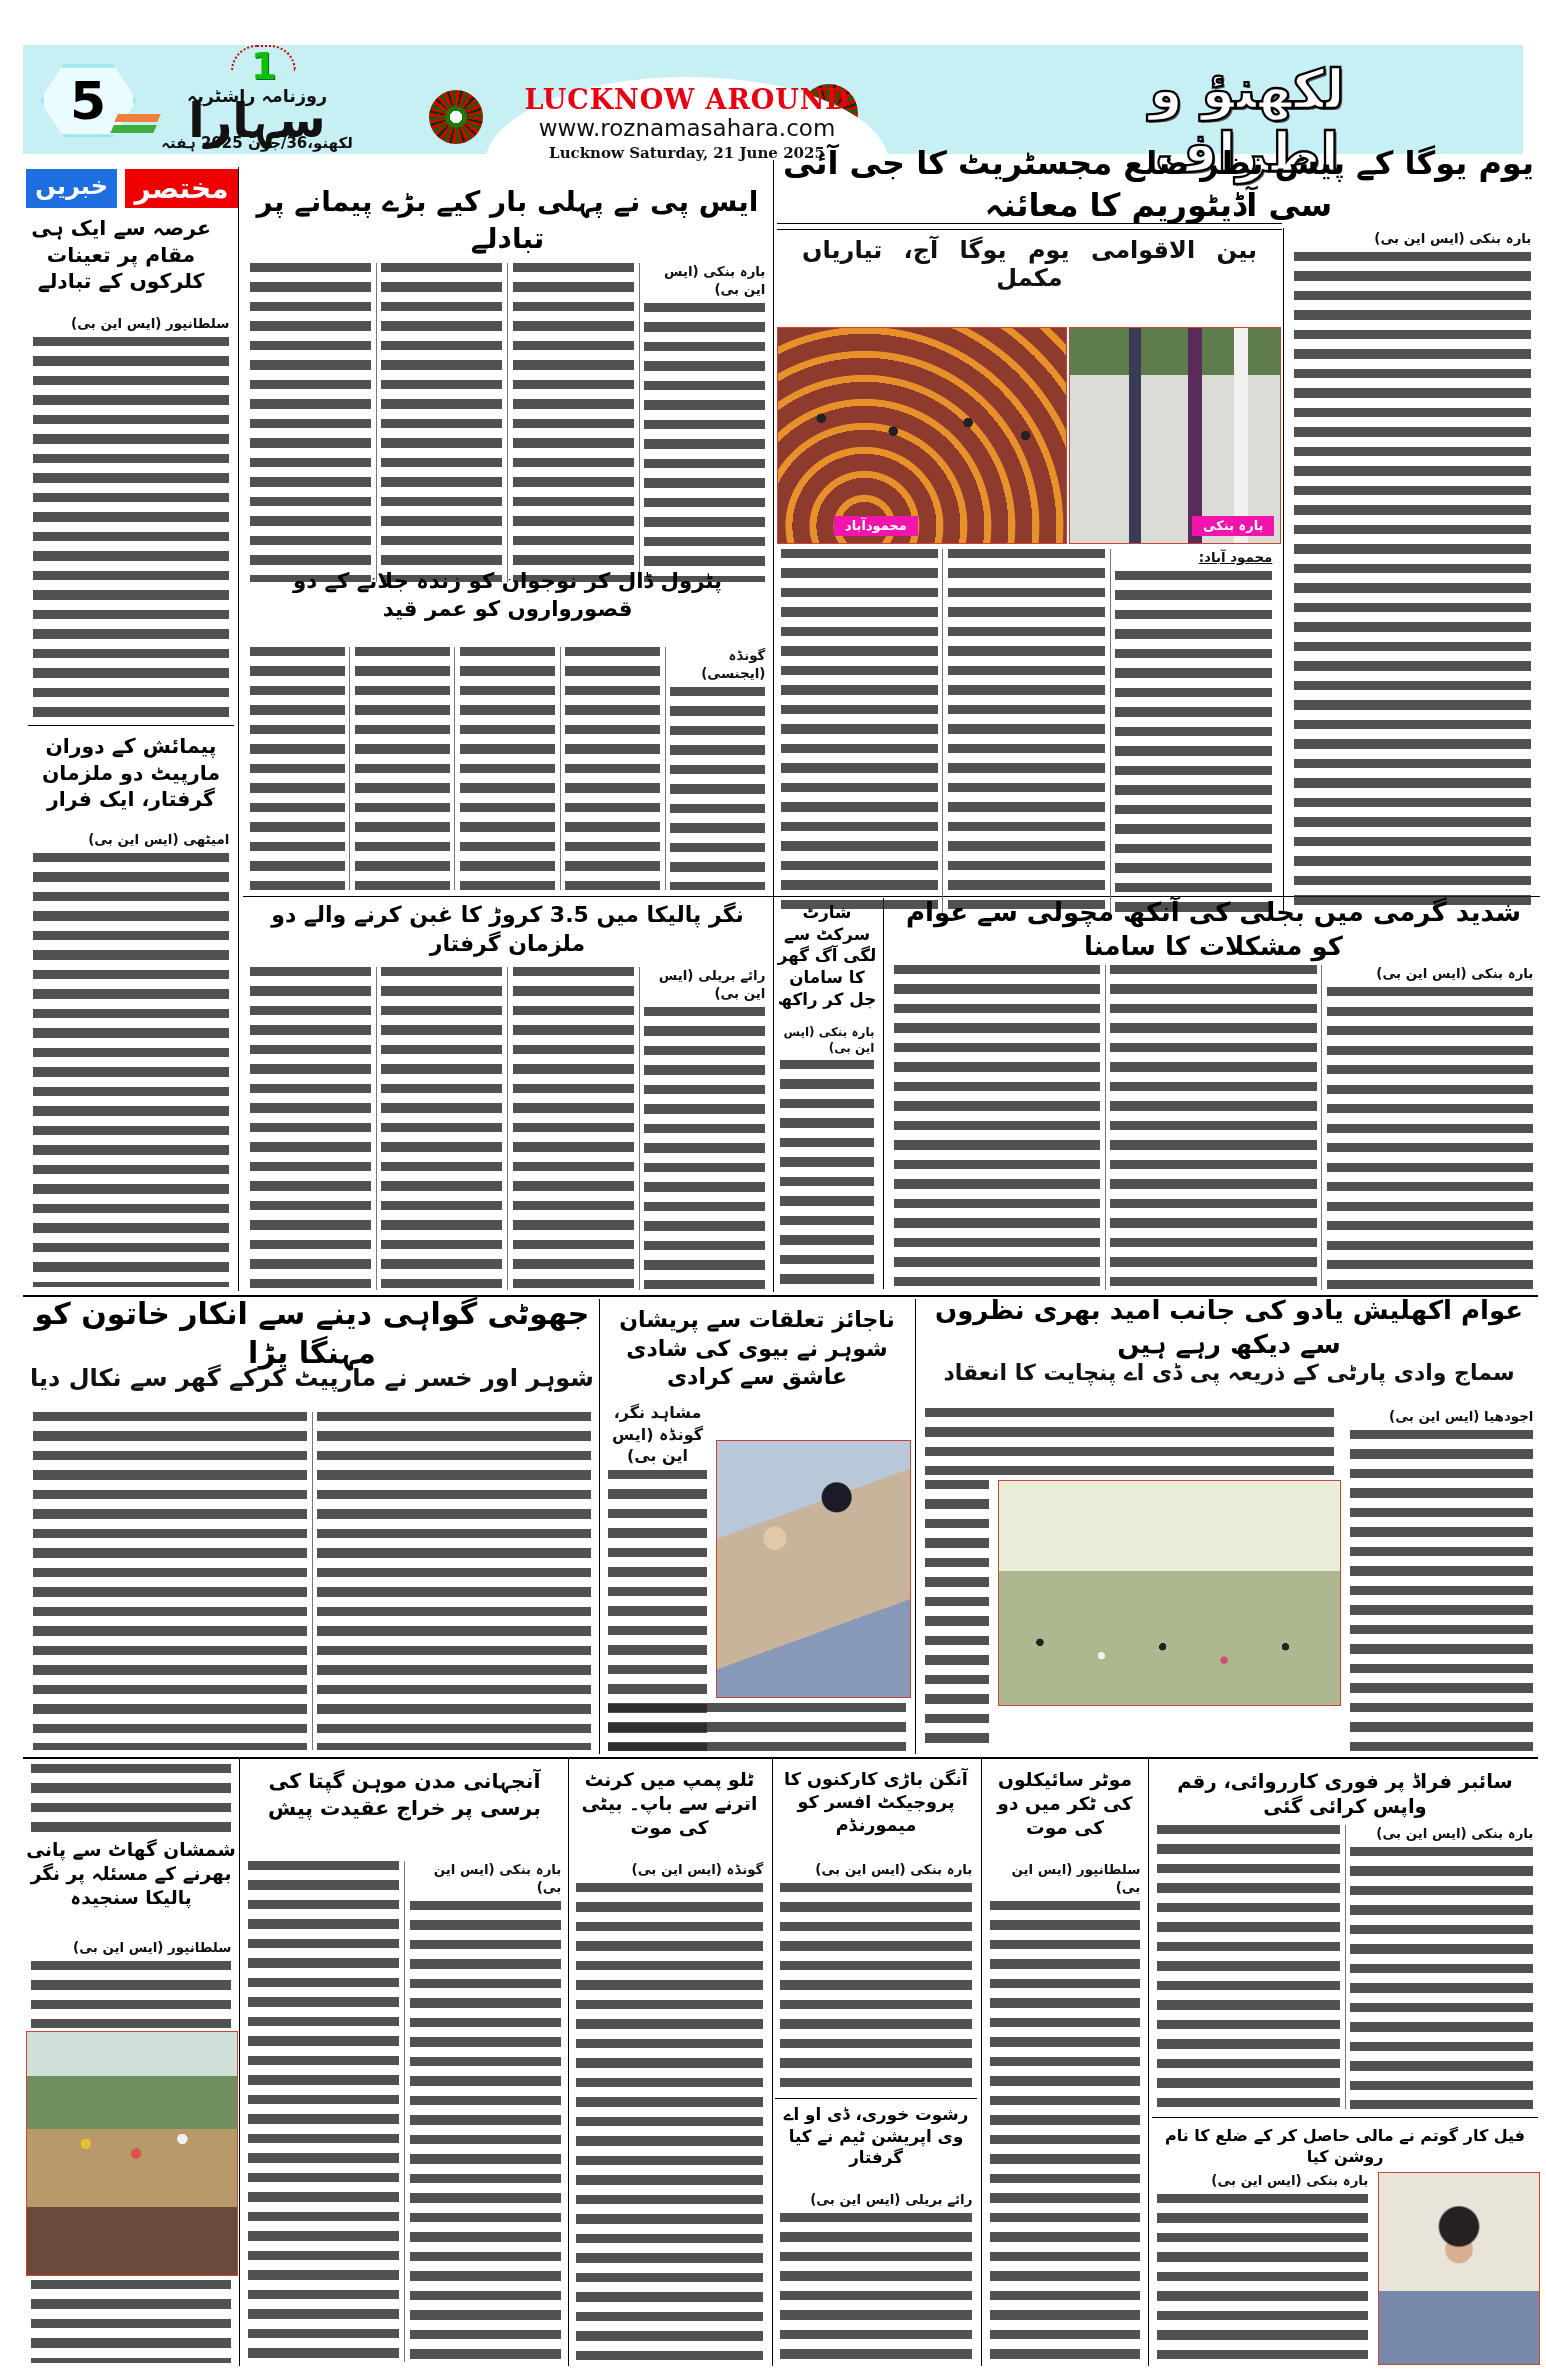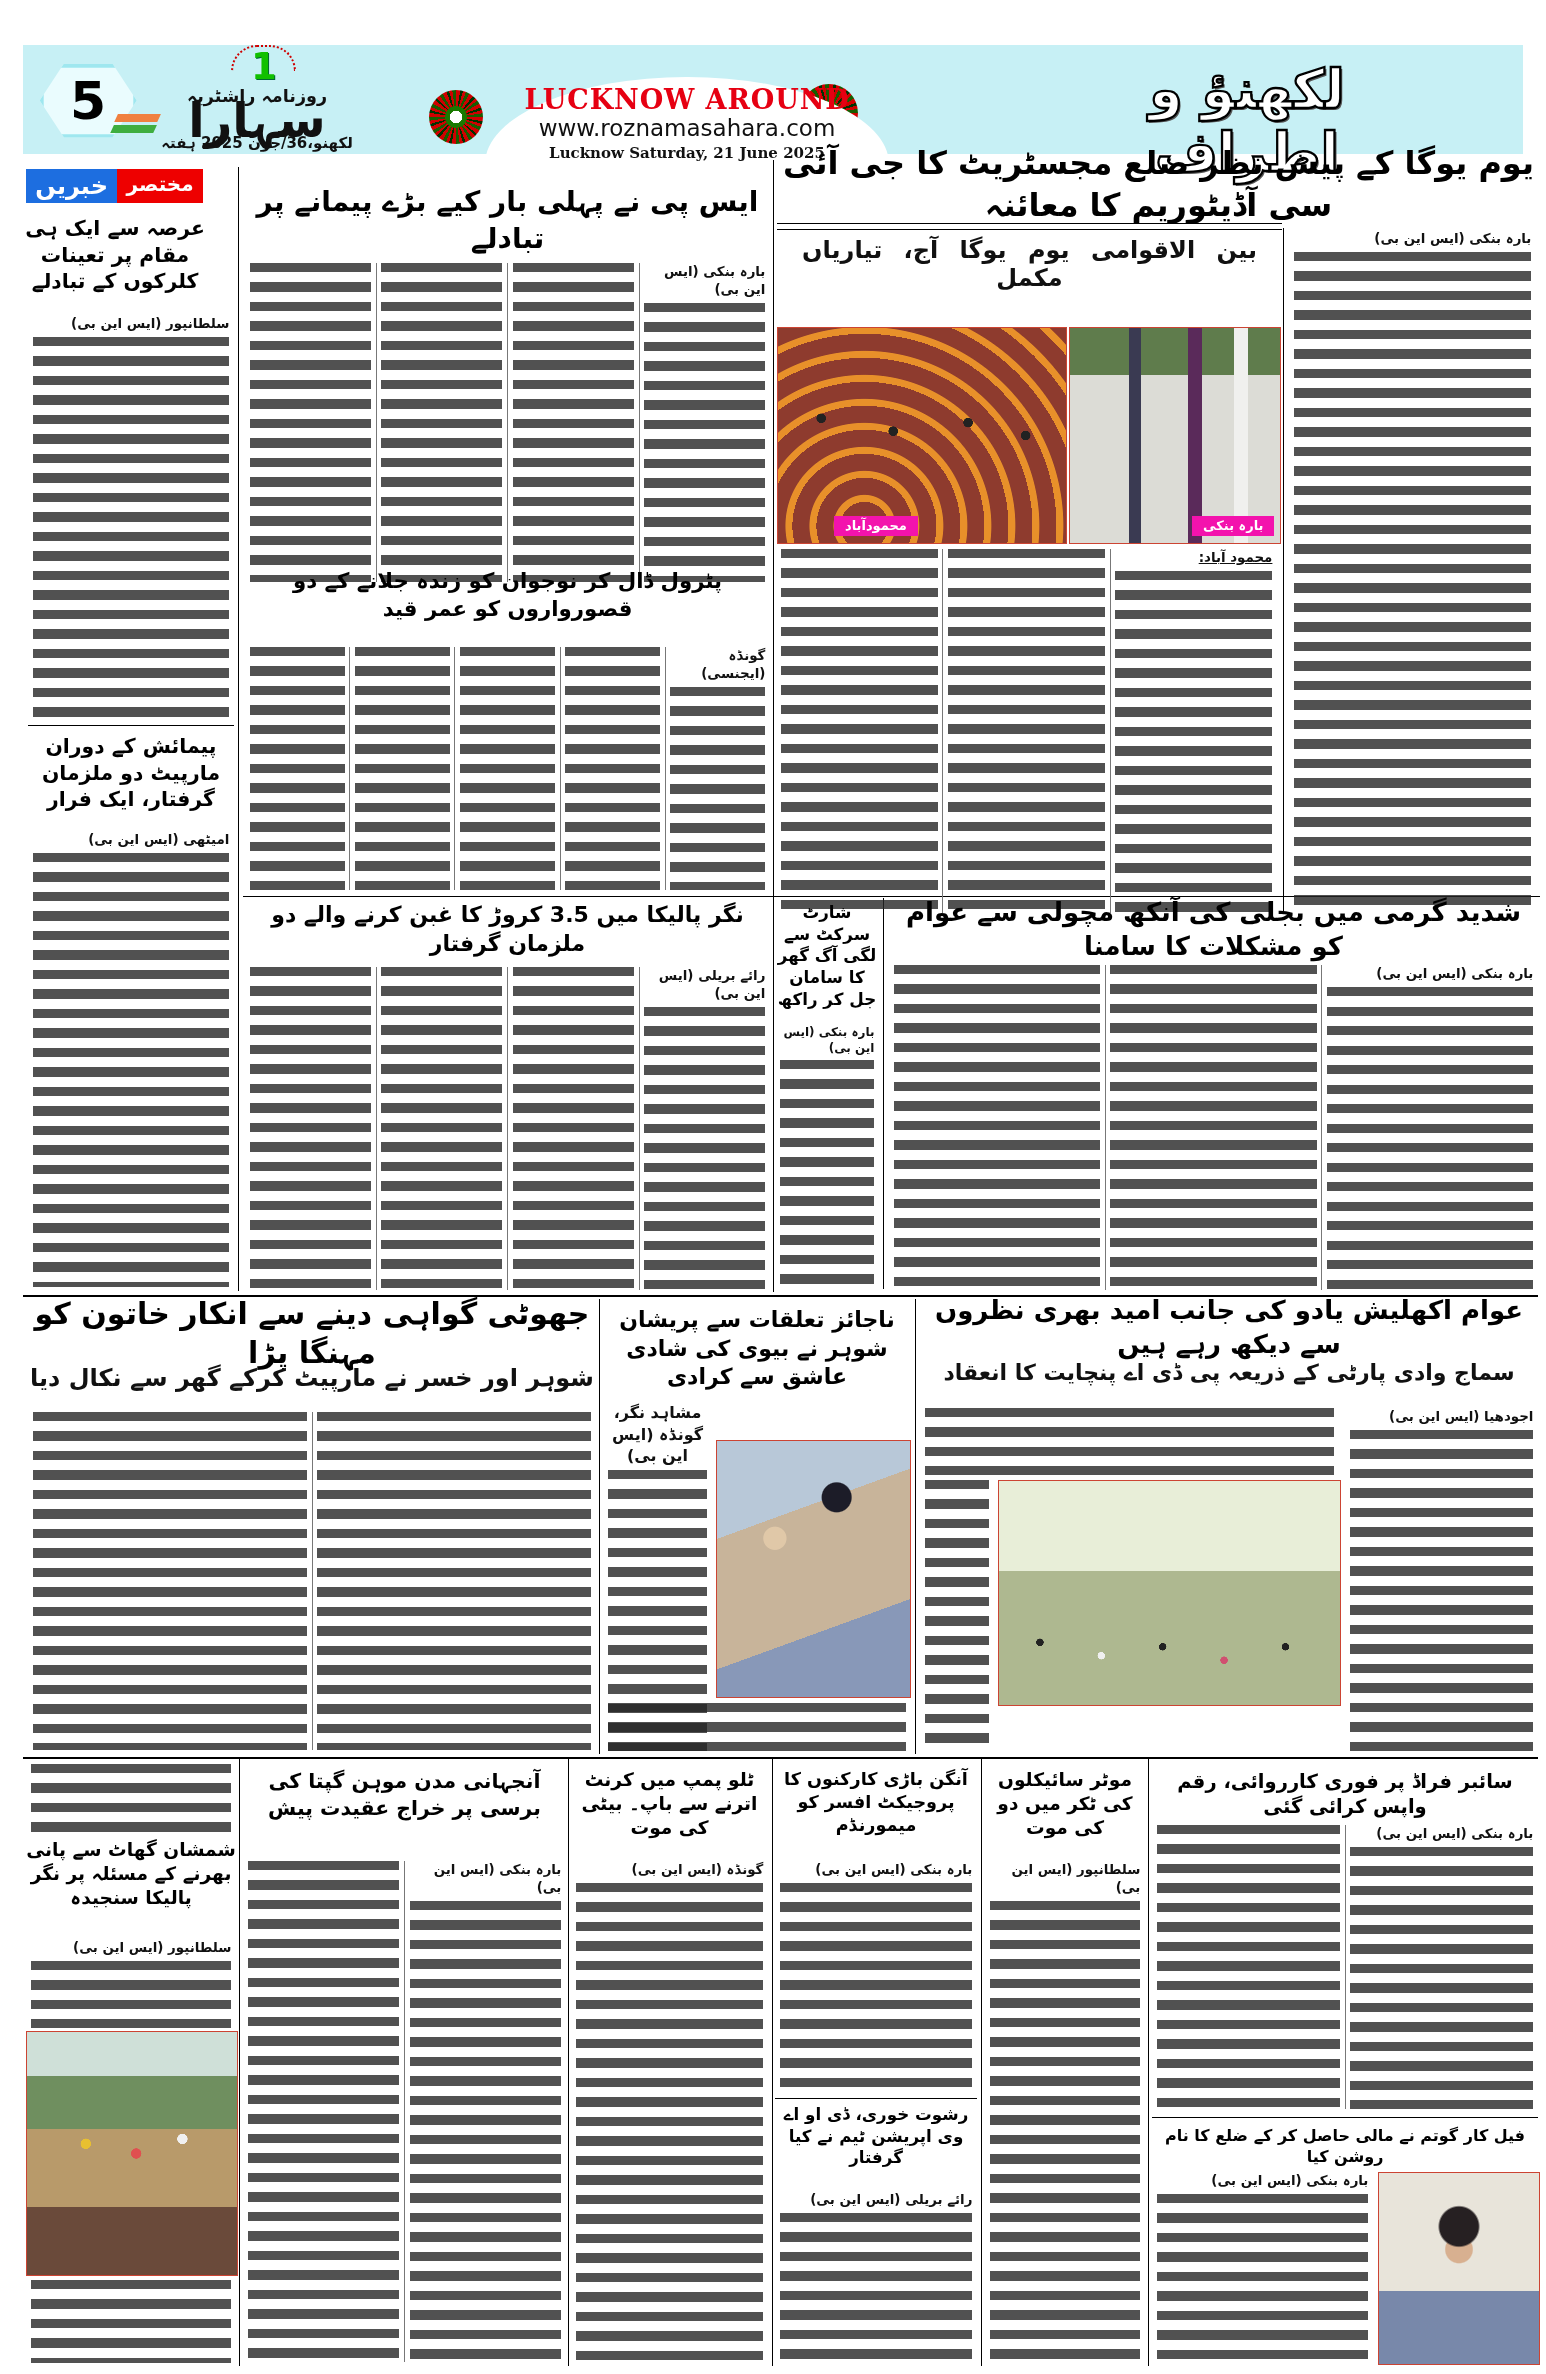--- a/index.html
+++ b/index.html
@@ -38,21 +38,21 @@
   .dl{direction:rtl;text-align:right;font-weight:bold;font-size:13.4px;line-height:1.35;margin-bottom:3.7px;}
   .sim{flex:1;opacity:.8;filter:blur(0.3px);
        background-image:repeating-linear-gradient(to bottom,#262626 0 9.3px,transparent 9.3px 19.5px);}
   .vline{position:absolute;width:1.4px;background:#000;}
   .hline{position:absolute;height:1.9px;background:#000;}
   
   .photo{position:absolute;border:1.9px solid #cc4433;}
   .cap{position:absolute;background:#f313ad;color:#fff;font-weight:bold;font-size:13px;
        padding:0.9px 11px;direction:rtl;line-height:1.4;}
   .briefbox{display:flex;flex-direction:row;font-weight:bold;color:#fff;direction:rtl;}
-  .briefbox .b1{background:#ee0000;padding:2.8px 9.3px;font-size:20px;}
+  .briefbox .b1{background:#ee0000;padding:2.8px 9.3px;font-size:28px;margin-left:8px;}
   .briefbox .b2{background:#1d6ee0;padding:2.8px 9.3px;font-size:24px;}
 </style>
 </head>
 <body>
 
 <div class="page">
 
   <div class="abs header" style="left:23px;top:45px;width:1500px;height:109px;">
     <div class="abs hex" style="left:16.7px;top:18.6px;width:97px;height:74px;">
       <span>5</span>
@@ -172,21 +172,21 @@
     <div class="col">
         <div class="sim"></div>
       </div>
   </div>
 
   <div class="abs briefbox" style="left:26px;top:169px;">
     <span class="b1">مختصر</span>
     <span class="b2">خبریں</span>
   </div>
 
-  <div class="abs hl wrap" style="left:12px;top:215px;width:206px;height:96px;font-size:20.4px;">عرصہ سے ایک ہی مقام پر تعینات کلرکوں کے تبادلے</div>
+  <div class="abs hl wrap" style="left:18px;top:215px;width:206px;height:96px;font-size:20.4px;">عرصہ سے ایک ہی مقام پر تعینات کلرکوں کے تبادلے</div>
   <div class="abs cols" style="left:28px;top:315px;width:206px;height:404px;">
     <div class="col">
       <span class="dl">سلطانپور (ایس این بی)</span>
       <div class="sim"></div>
     </div>
   </div>
 
   <div class="abs hl wrap" style="left:28px;top:733px;width:206px;height:93px;font-size:20.4px;">پیمائش کے دوران مارپیٹ دو ملزمان گرفتار، ایک فرار</div>
   <div class="abs cols" style="left:28px;top:831px;width:206px;height:456px;">
     <div class="col">

